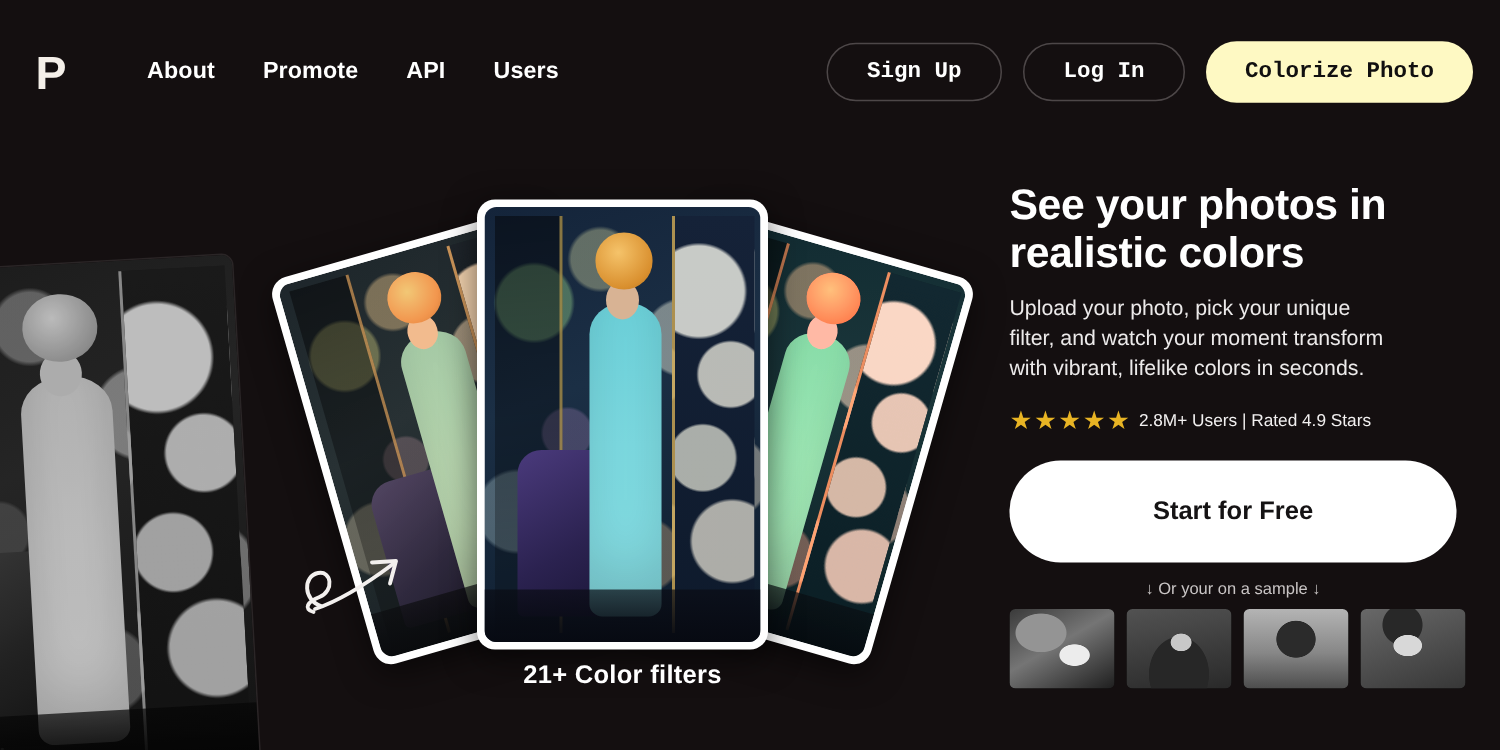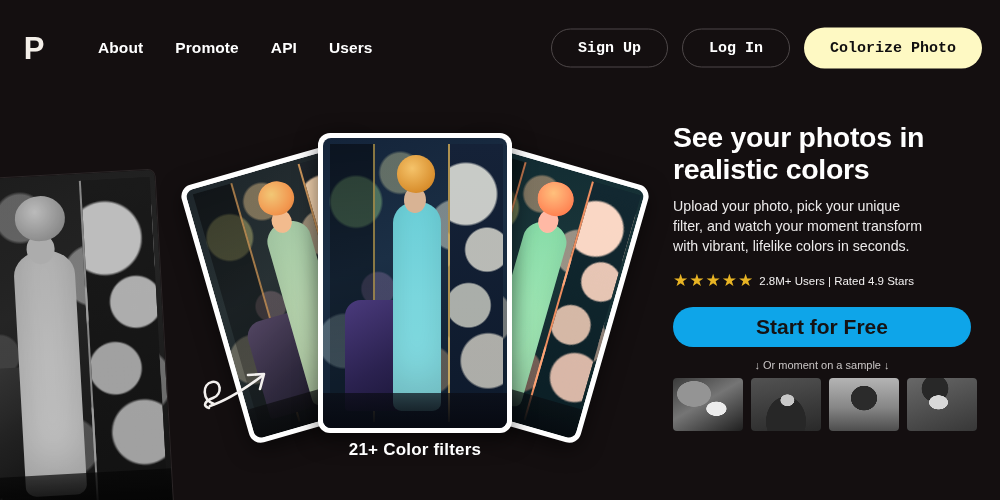--- a/index.html
+++ b/index.html
@@ -219,24 +219,24 @@
     display: flex; align-items: center; gap: 6px;
     margin-top: 16px;
   }
   .stars { display: flex; gap: 1px; color: #e8b424; font-size: 17px; line-height: 1; }
   .rating-text {
     color: #f2f0f0; font-size: 11.5px; font-weight: 400; white-space: nowrap;
   }
   .cta {
     display: block;
     margin-top: 18px;
-    width: 298px; height: 40px;
+    width: 298px; height: 68px;
     border: none; border-radius: 999px;
-    background: #0ea5e9; color: #151314;
-    font-size: 21px; font-weight: 700;
+    background: #ffffff; color: #151314;
+    font-size: 17px; font-weight: 700;
     cursor: pointer;
     font-family: "Liberation Sans", sans-serif;
   }
   .sample-hint {
     margin-top: 12px;
     width: 298px;
     text-align: center;
     color: #c9c5c5;
     font-size: 11px;
     font-weight: 400;
@@ -379,21 +379,21 @@
         <span>★</span>
         <span>★</span>
         <span>★</span>
         <span>★</span>
       </span>
       <span class="rating-text">2.8M+ Users | Rated 4.9 Stars</span>
     </div>
 
     <button class="cta">Start for Free</button>
 
-    <div class="sample-hint">↓ Or moment on a sample ↓</div>
+    <div class="sample-hint">↓ Or your on a sample ↓</div>
 
     <div class="samples">
       <div class="sample">
           <div class="s-inner s1"></div>
         </div>
       <div class="sample">
           <div class="s-inner s2"></div>
         </div>
       <div class="sample">
           <div class="s-inner s3"></div>

